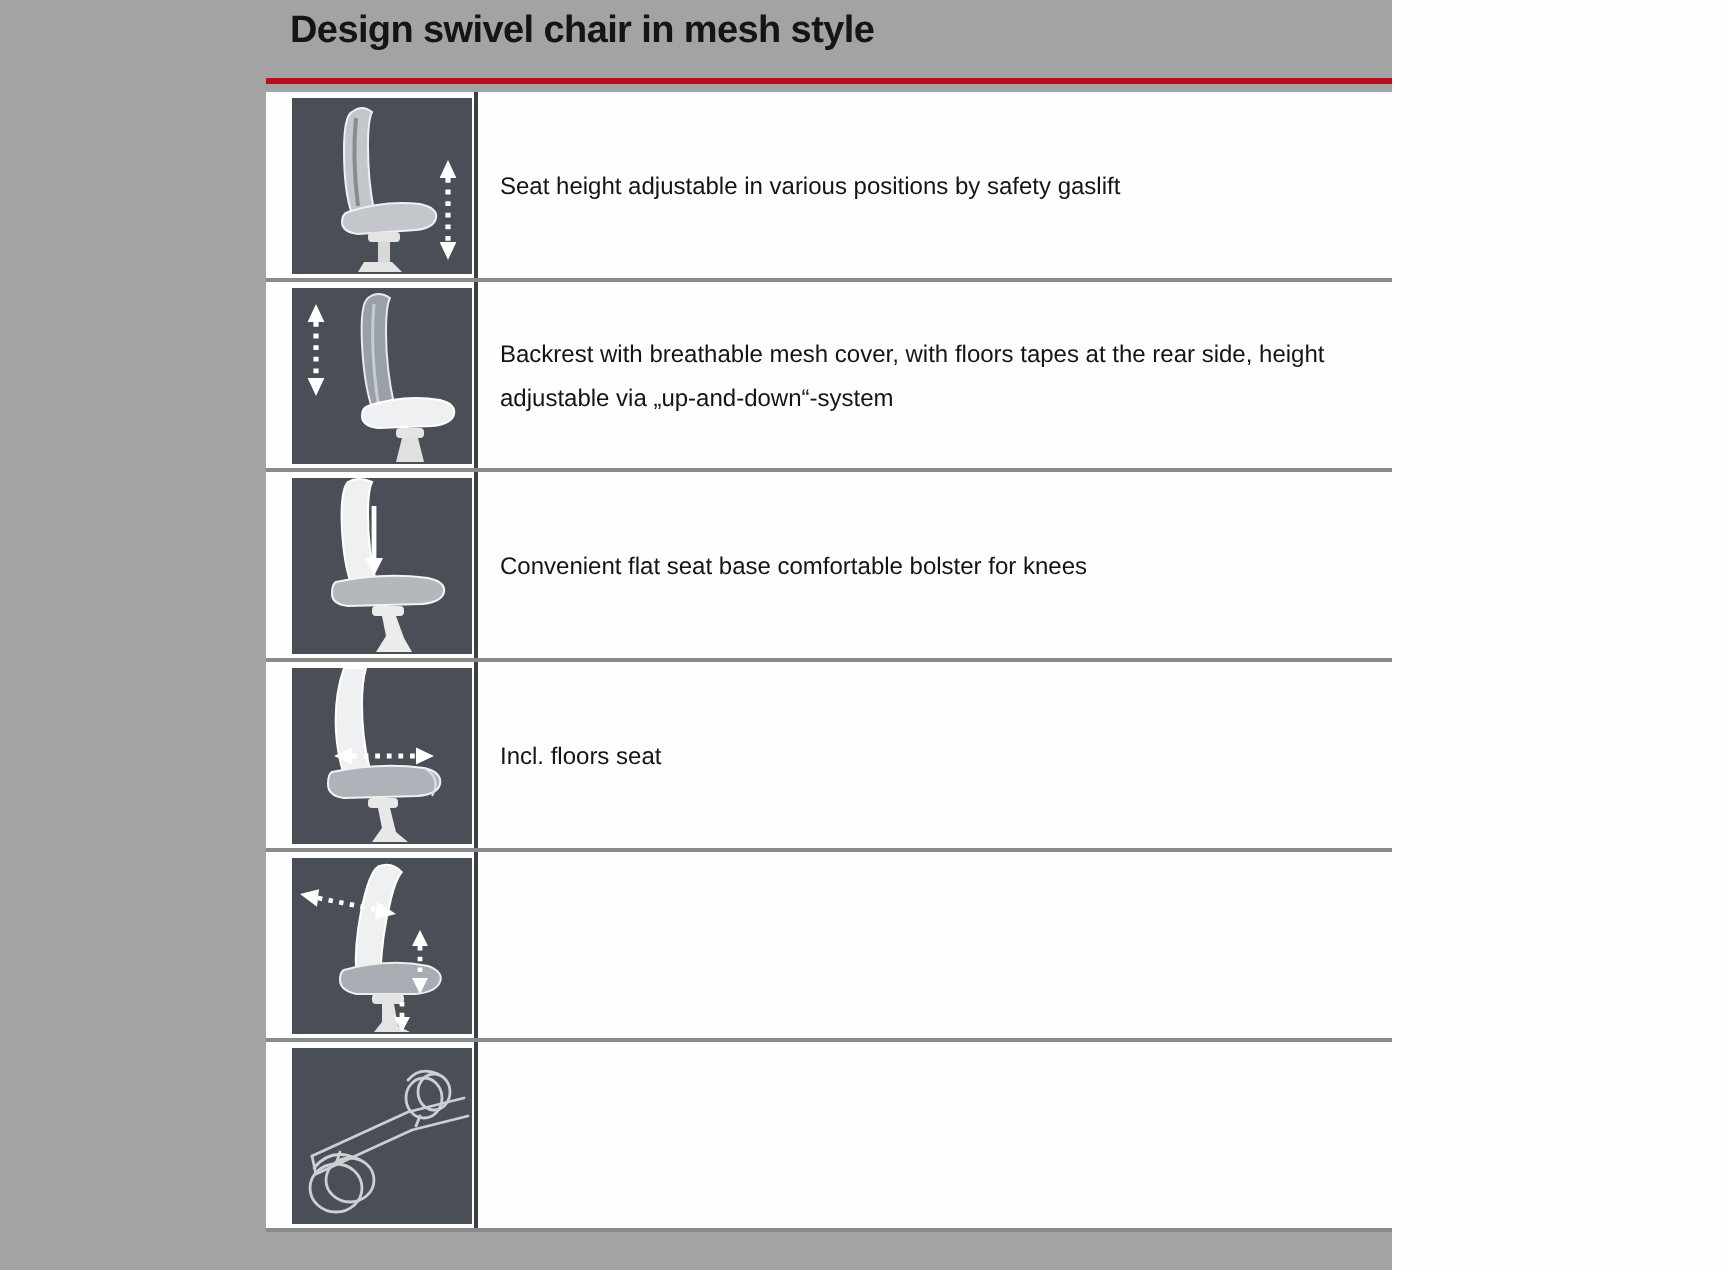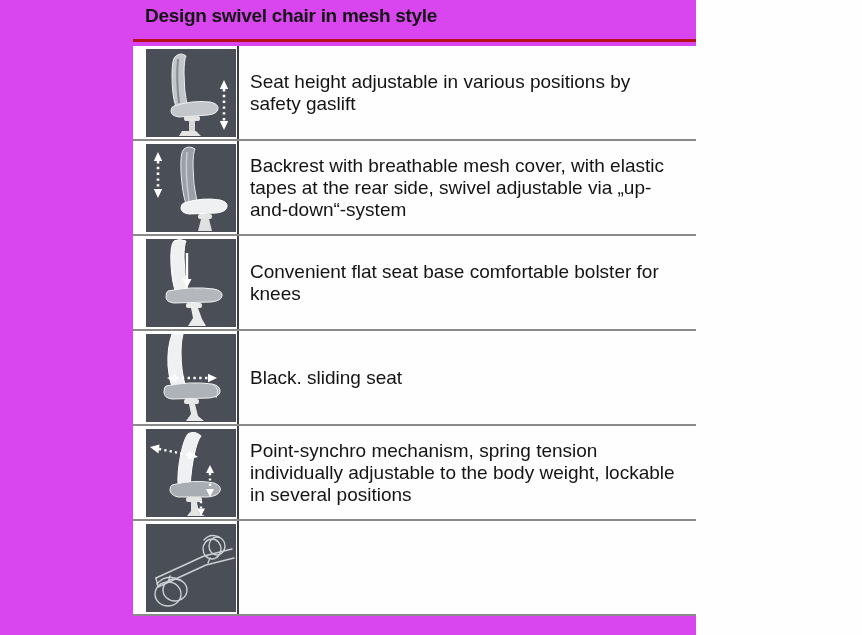--- a/index.html
+++ b/index.html
@@ -1,27 +1,27 @@
 <!DOCTYPE html>
 <html><head>
 <meta charset="utf-8">
 <style>
   * { margin:0; padding:0; box-sizing:border-box; }
   html, body { width:862px; height:635px; background:#fefefe; font-family:"Liberation Sans", sans-serif; }
-  .page { position:relative; width:696px; height:635px; overflow:hidden; background:#d946ef; }
+  .page { position:relative; width:696px; height:635px; overflow:hidden; background:#a3a3a3; }
   .content { position:absolute; left:133px; top:0; width:575px; }
   .title { position:absolute; left:12px; top:5px; font-size:19px; font-weight:bold; color:#151515; letter-spacing:-0.3px; white-space:nowrap; }
   .red-rule { position:absolute; left:0; top:39px; width:575px; height:3px; background:#b5101c; }
   .rows { position:absolute; left:0; top:46px; width:575px; }
   .row { display:flex; height:95px; border-bottom:2px solid #8a8a8a; background:#fefefe; }
   .img-cell { flex:0 0 104px; width:104px; padding:3px 0 0 13px; }
   .img-cell svg { display:block; }
   .cell-sep { flex:0 0 2px; background:#3c3f44; }
   .text-cell { flex:1; display:flex; align-items:center; padding-left:11px; }
-  .text-cell p { font-size:19px; line-height:22px; color:#141414; max-width:435px; }
+  .text-cell p { font-size:12px; line-height:22px; color:#141414; max-width:435px; }
 </style>
 </head>
 <body>
 
 <div class="page">
   <div class="content">
     <h1 class="title">Design swivel chair in mesh style</h1>
     <div class="red-rule"></div>
 
     <div class="rows">
@@ -60,21 +60,21 @@
             <path d="M55 75 L63 75 L66 87 L52 87 Z" fill="#e0e0e0"></path>
             <g fill="#ffffff">
               <line x1="12" y1="17" x2="12" y2="45" stroke="#ffffff" stroke-width="2.6" stroke-dasharray="2.4 3.4"></line>
               <polygon points="12,8 7.8,17 16.2,17"></polygon>
               <polygon points="12,54 7.8,45 16.2,45"></polygon>
             </g>
           </svg>
         </div>
         <div class="cell-sep"></div>
         <div class="text-cell">
-          <p>Backrest with breathable mesh cover, with elastic tapes at the rear side, swivel adjustable via „up-and-down“-system</p>
+          <p>Backrest with breathable mesh cover, with floors tapes at the rear side, height adjustable via „up-and-down“-system</p>
         </div>
       </div>
 
       <div class="row">
         <div class="img-cell">
           <svg width="90" height="88" viewBox="0 0 90 88">
             <rect width="90" height="88" fill="#4a4f57"></rect>
             <path d="M28 2 Q24 6 25 26 Q26 44 30 54 L42 52 Q38 36 38 18 Q38 6 40 2 Q33 -1 28 2 Z" fill="#eef0f1" stroke="#ffffff" stroke-width="1"></path>
             <path d="M22 52 Q45 47 68 50 Q77 52 76 57 Q75 62 65 63 L28 64 Q20 63 20 58 Q20 53 22 52 Z" fill="#b4b8bd" stroke="#f4f4f4" stroke-width="1"></path>
             <rect x="40" y="64" width="16" height="5" rx="2" fill="#ececec"></rect>
@@ -102,21 +102,21 @@
             <path d="M43 70 L49 70 L52 82 L58 87 L40 87 L45 80 Z" fill="#e8e8e8"></path>
             <g fill="#ffffff">
               <line x1="30" y1="44" x2="62" y2="44" stroke="#ffffff" stroke-width="2.6" stroke-dasharray="2.4 3.4"></line>
               <polygon points="21,44 30,39.8 30,48.2"></polygon>
               <polygon points="71,44 62,39.8 62,48.2"></polygon>
             </g>
           </svg>
         </div>
         <div class="cell-sep"></div>
         <div class="text-cell">
-          <p>Black. sliding seat</p>
+          <p>Incl. floors seat</p>
         </div>
       </div>
 
       <div class="row">
         <div class="img-cell">
           <svg width="90" height="88" viewBox="0 0 90 88">
             <rect width="90" height="88" fill="#4a4f57"></rect>
             <g transform="rotate(14 36 58)">
               <path d="M30 4 Q26 8 27 28 Q28 46 32 58 L44 56 Q40 38 40 18 Q40 8 42 4 Q36 0 30 4 Z" fill="#eef0f1" stroke="#ffffff" stroke-width="1"></path>
             </g>
@@ -133,23 +133,20 @@
               <polygon points="64,36 60,44 68,44"></polygon>
               <polygon points="64,68 60,60 68,60"></polygon>
             </g>
             <g fill="#ffffff">
               <line x1="55" y1="72" x2="55" y2="80" stroke="#ffffff" stroke-width="2.4" stroke-dasharray="2.2 3.2"></line>
               <polygon points="55,87 51,79.5 59,79.5"></polygon>
             </g>
           </svg>
         </div>
         <div class="cell-sep"></div>
-        <div class="text-cell">
-          <p>Point-synchro mechanism, spring tension individually adjustable to the body weight, lockable in several positions</p>
-        </div>
       </div>
 
       <div class="row">
         <div class="img-cell">
           <svg width="90" height="88" viewBox="0 0 90 88">
             <rect width="90" height="88" fill="#4a4f57"></rect>
             <g fill="none" stroke="#ccd0d4" stroke-width="1.4" stroke-linejoin="round" stroke-linecap="round">
               <path d="M10 54 L58 32 L86 25"></path>
               <path d="M12 63 L60 41 L88 34"></path>
               <path d="M10 54 L12 63"></path>

